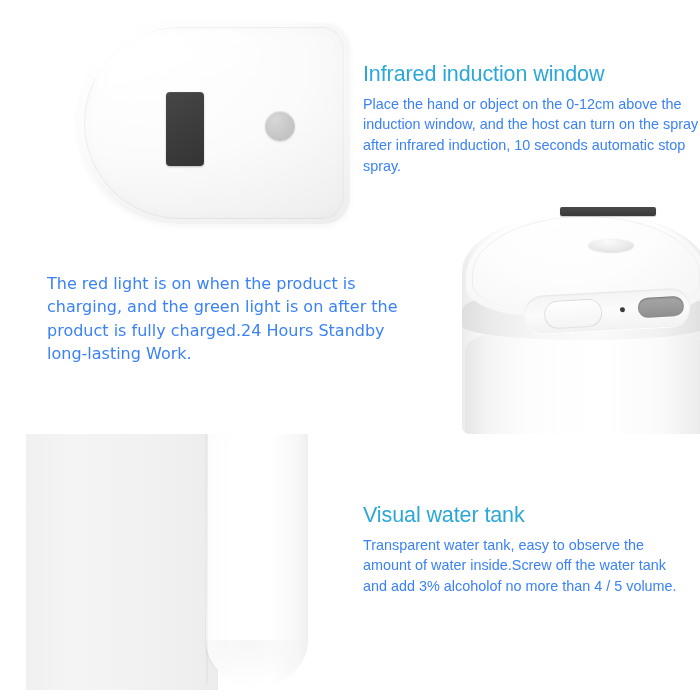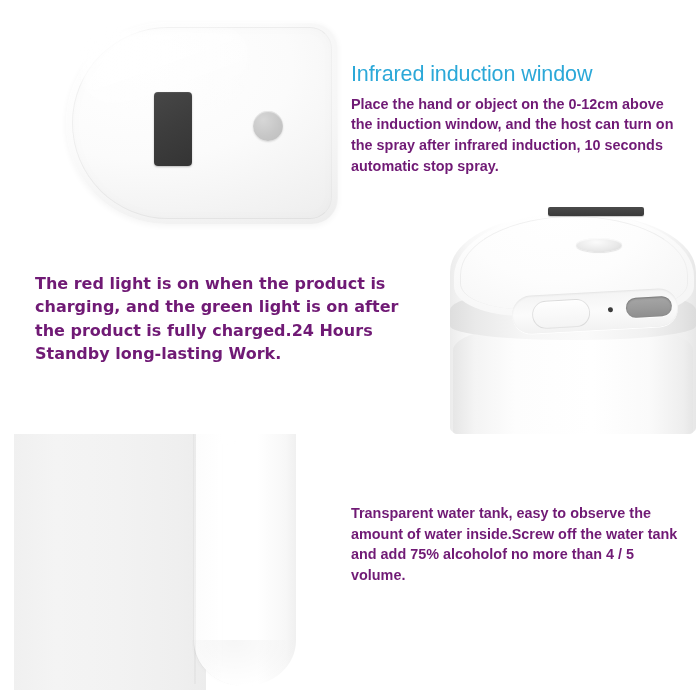--- a/index.html
+++ b/index.html
@@ -4,39 +4,39 @@
 <style>
   html,body{margin:0;padding:0;}
   body{
     width:700px;height:700px;
     background:#ffffff;
     font-family:"Liberation Sans", sans-serif;
     overflow:hidden;
     position:relative;
     -webkit-font-smoothing:antialiased;
   }
-  .stage{position:absolute;left:4px;top:0;width:604px;height:700px;}
+  .stage{position:absolute;left:16px;top:0;width:604px;height:700px;}
 
   
   .block{position:absolute;}
   .heading{
     color:#2BA8D8;
     font-size:21.5px;
     font-weight:400;
     letter-spacing:-0.1px;
     line-height:1.15;
     margin:0 0 7px 0;
     white-space:nowrap;
   }
   .body{
-    color:#701a75;
+    color:#3b82f6;
     font-size:14.4px;
     line-height:1.43;
     margin:0;
-    font-weight:700;
+    font-weight:400;
   }
   .body.cond{ font-family:"DejaVu Sans", sans-serif; font-size:16px; line-height:1.46; }
 
   
   #txt-infrared{left:347px;top:62px;width:338px;}
   #txt-typec{left:31px;top:272px;width:368px;}
   #txt-tank{left:347px;top:503px;width:330px;}
 
   
   #img-base{position:absolute;left:62px;top:22px;width:272px;height:202px;}
@@ -208,16 +208,17 @@
 
   <div id="img-tank">
     <div class="tank-left"></div>
     <div class="tank-panel"></div>
     <div class="tank-edge"></div>
     <div class="tank-sheen"></div>
     <div class="tank-bottom-shade"></div>
   </div>
 
   <div class="block" id="txt-tank">
-    <p class="body">Transparent water tank, easy to observe the amount of water inside.Screw off the water tank and add 75% alcoholof no more than 4 / 5 volume.</p>
+    <h2 class="heading">Visual water tank</h2>
+    <p class="body">Transparent water tank, easy to observe the amount of water inside.Screw off the water tank and add 3% alcoholof no more than 4 / 5 volume.</p>
   </div>
 
 </div>
 
 </body></html>

